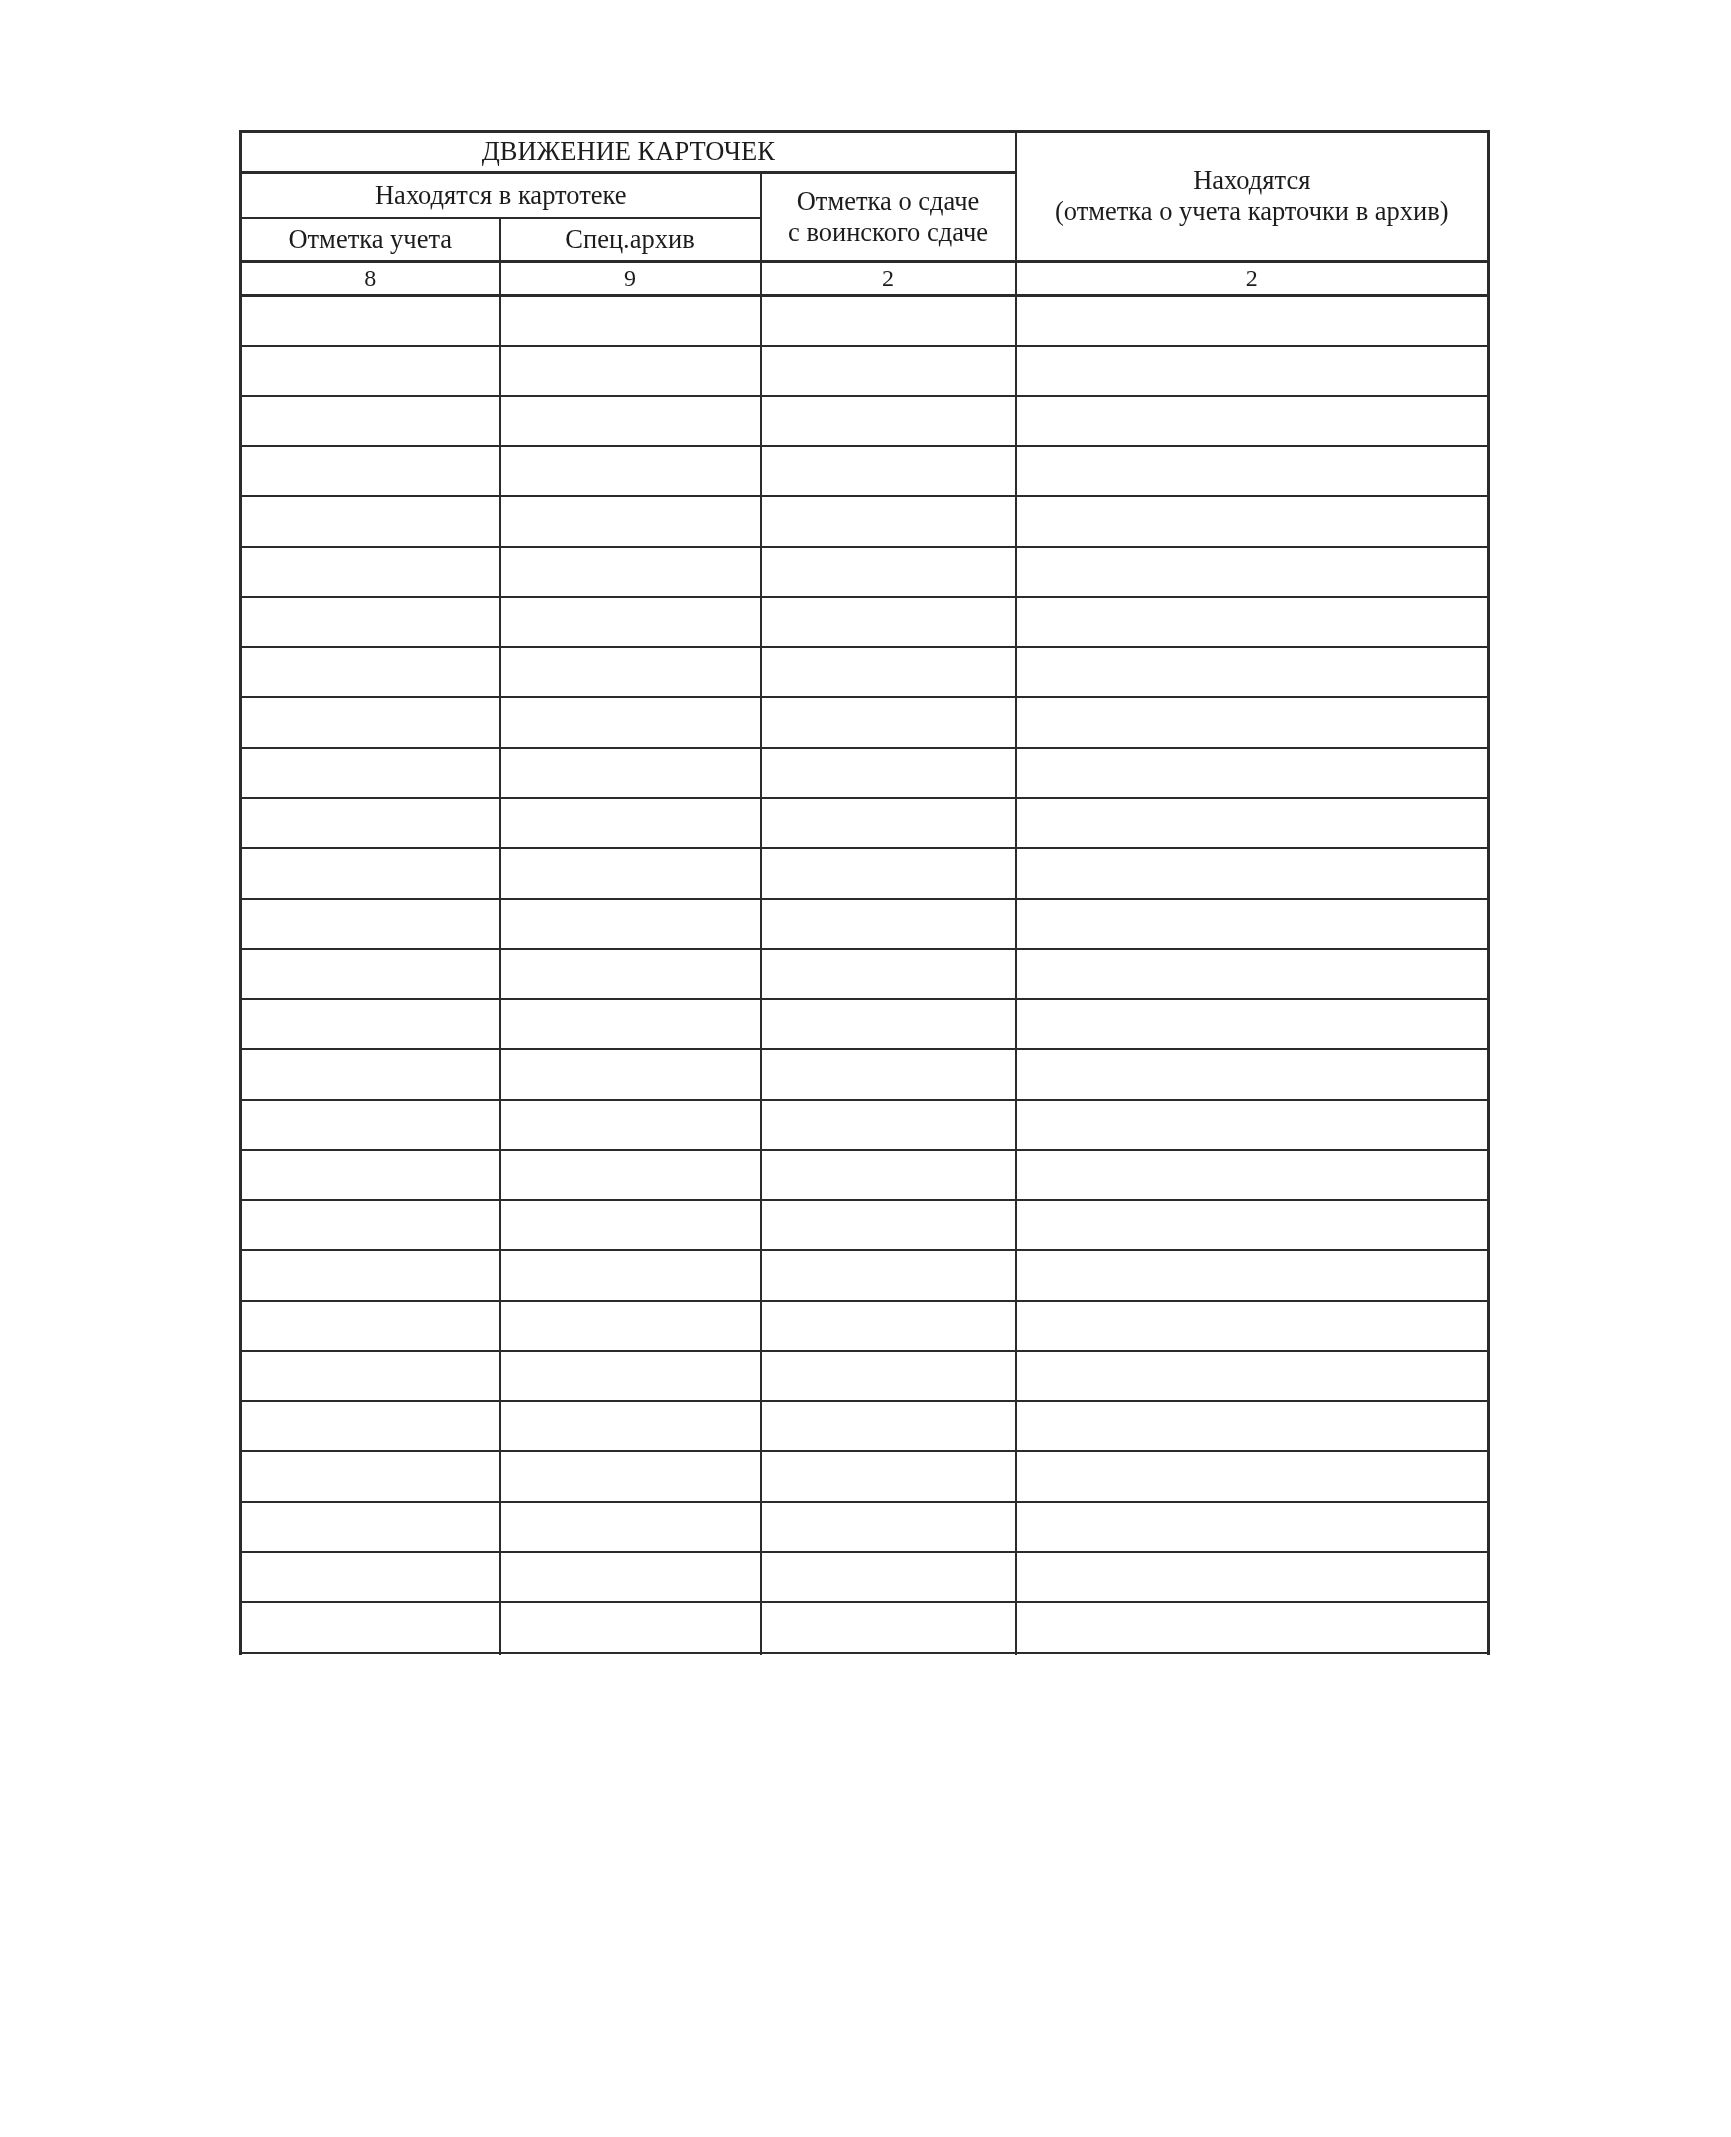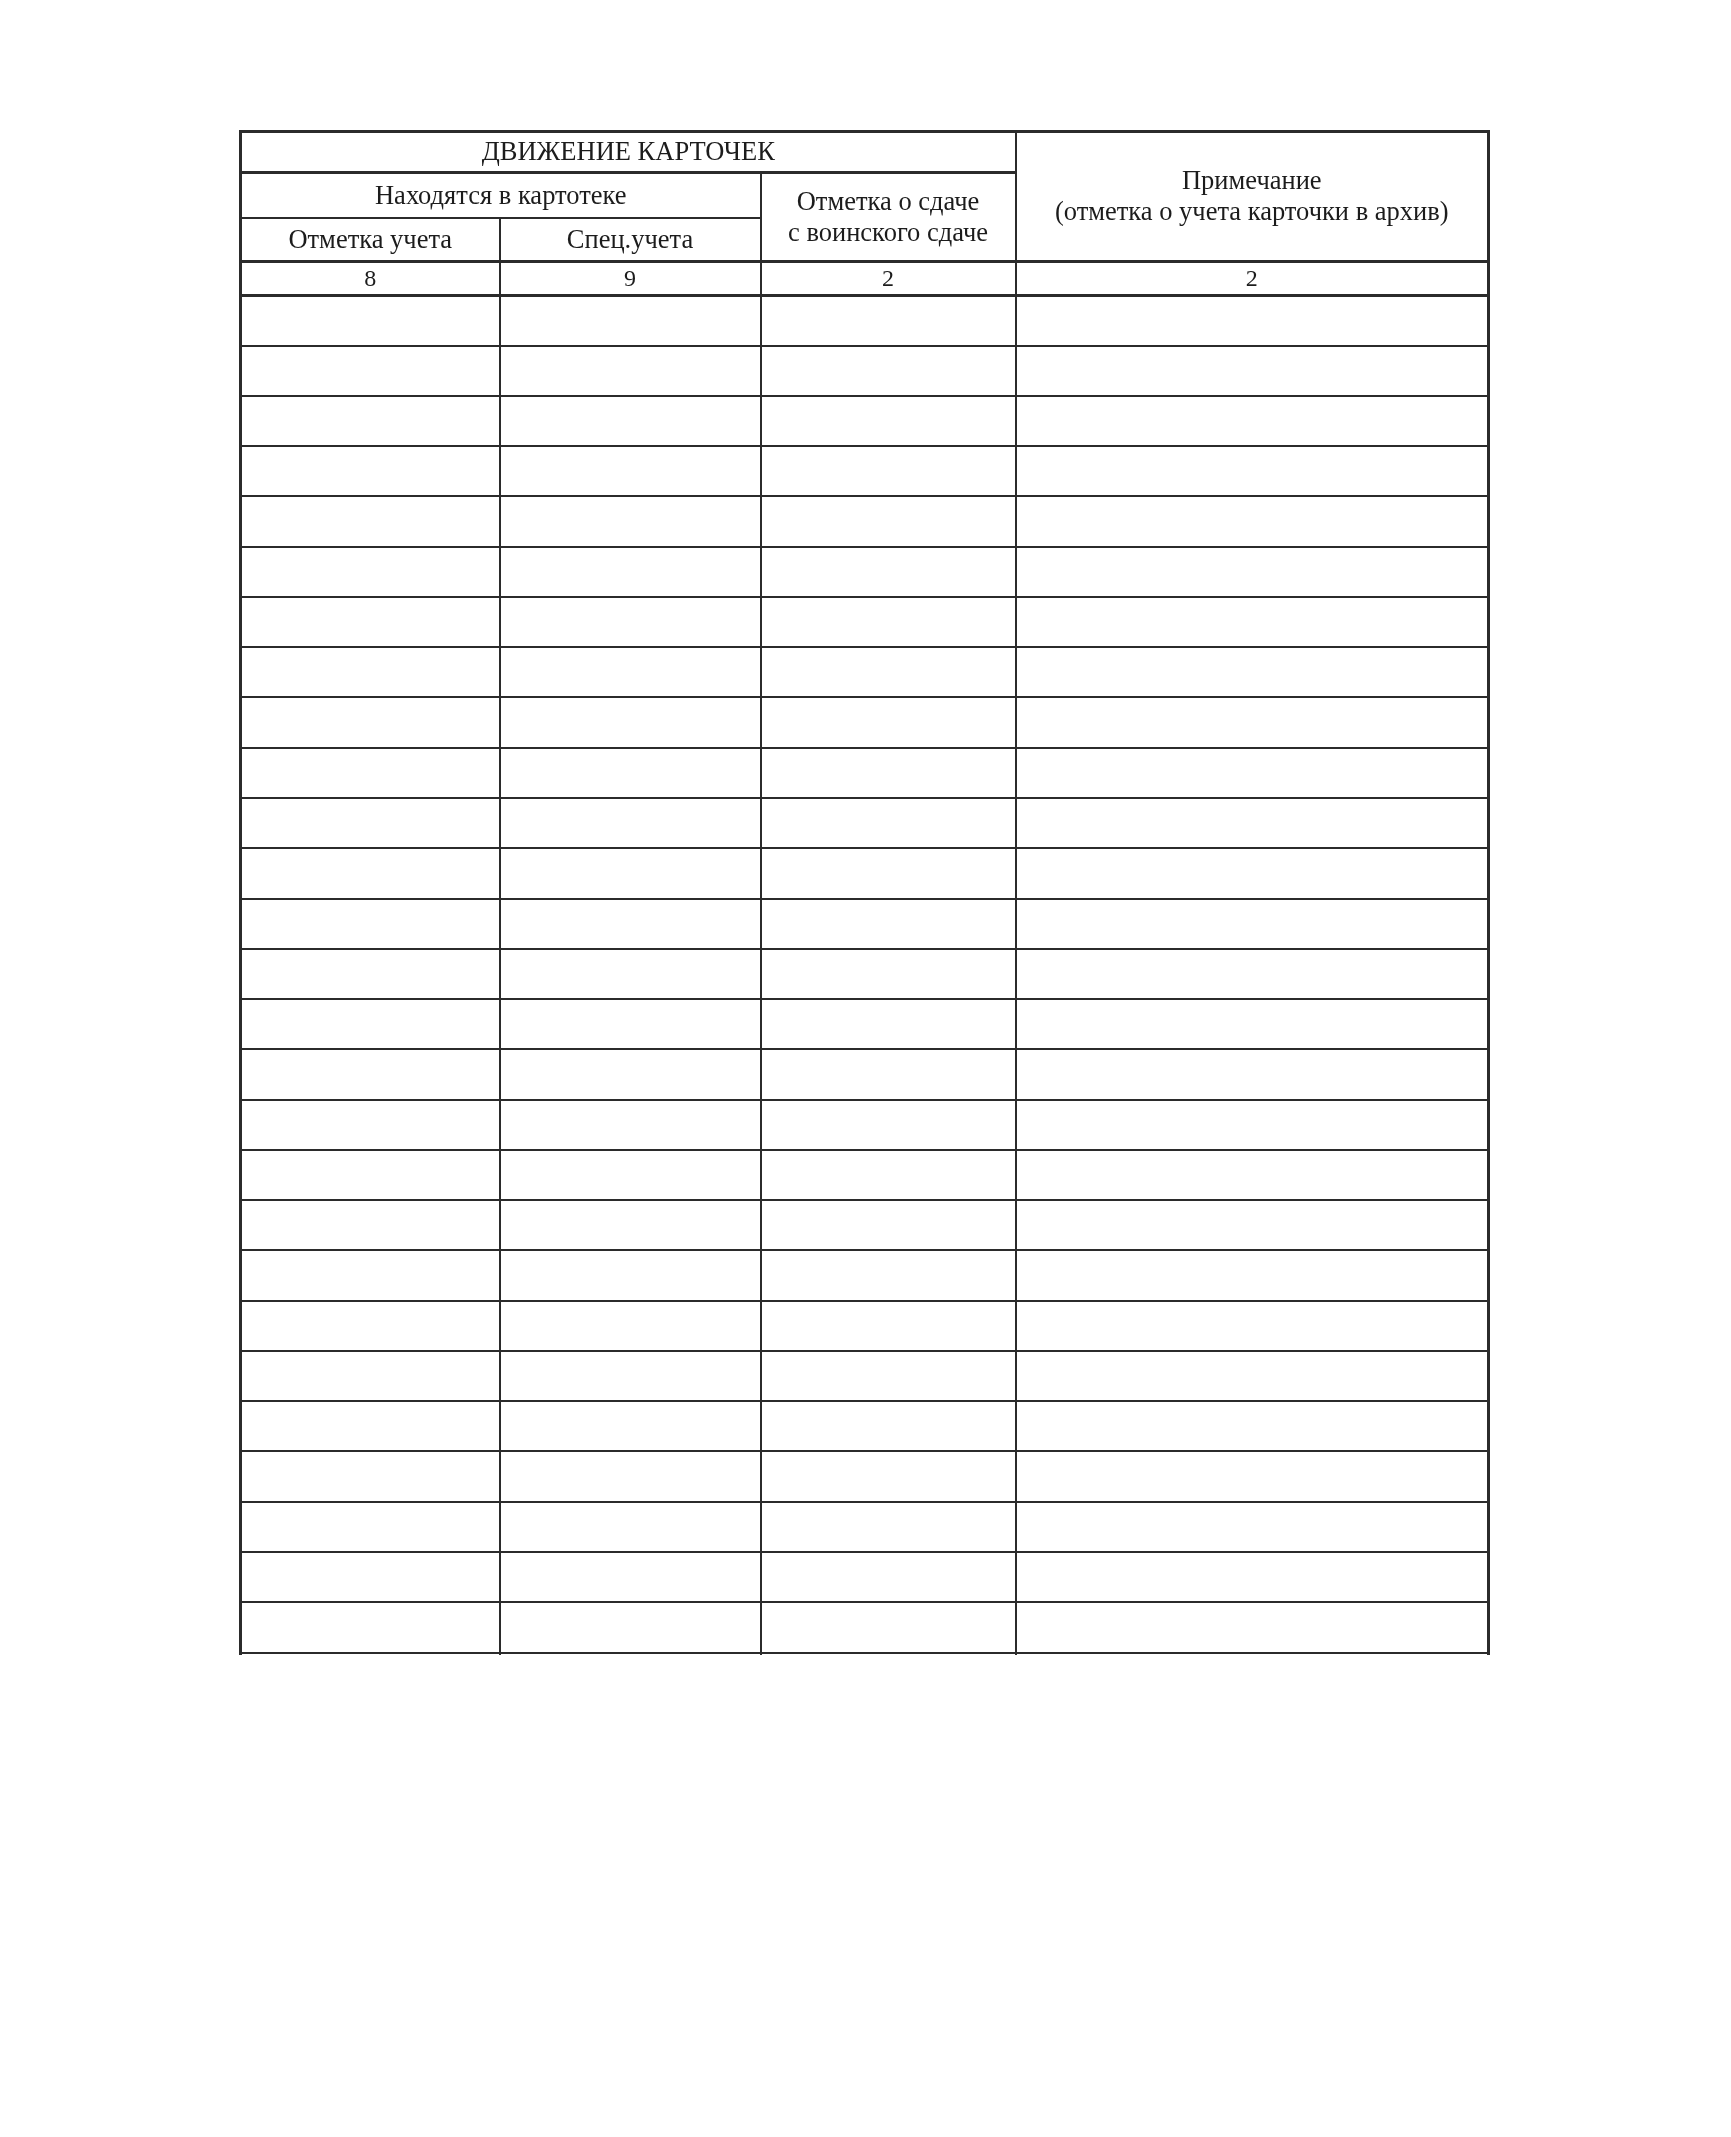--- a/index.html
+++ b/index.html
@@ -63,39 +63,39 @@
       <col class="c9">
       <col class="c10">
       <col class="c11">
     </colgroup>
     <tbody>
       <tr class="row-title">
         <td colspan="3" class="title-cell">
           <span>ДВИЖЕНИЕ КАРТОЧЕК</span>
         </td>
         <td rowspan="3" class="note-cell">
-          <div>Примечание</div>
+          <div>Находятся</div>
           <div>(отметка о учета карточки в архив)</div>
         </td>
       </tr>
       <tr class="row-group">
         <td colspan="2">
           <span>Находятся в картотеке</span>
         </td>
         <td rowspan="2">
           <div>Отметка о сдаче</div>
           <div>с воинского сдаче</div>
         </td>
       </tr>
       <tr class="row-sub">
         <td>
           <span>Отметка учета</span>
         </td>
         <td>
-          <span>Спец.учета</span>
+          <span>Спец.архив</span>
         </td>
       </tr>
       <tr class="row-numbers">
         <td>8</td>
         <td>9</td>
         <td>2</td>
         <td>2</td>
       </tr>
 
     <tr class="data-row">

